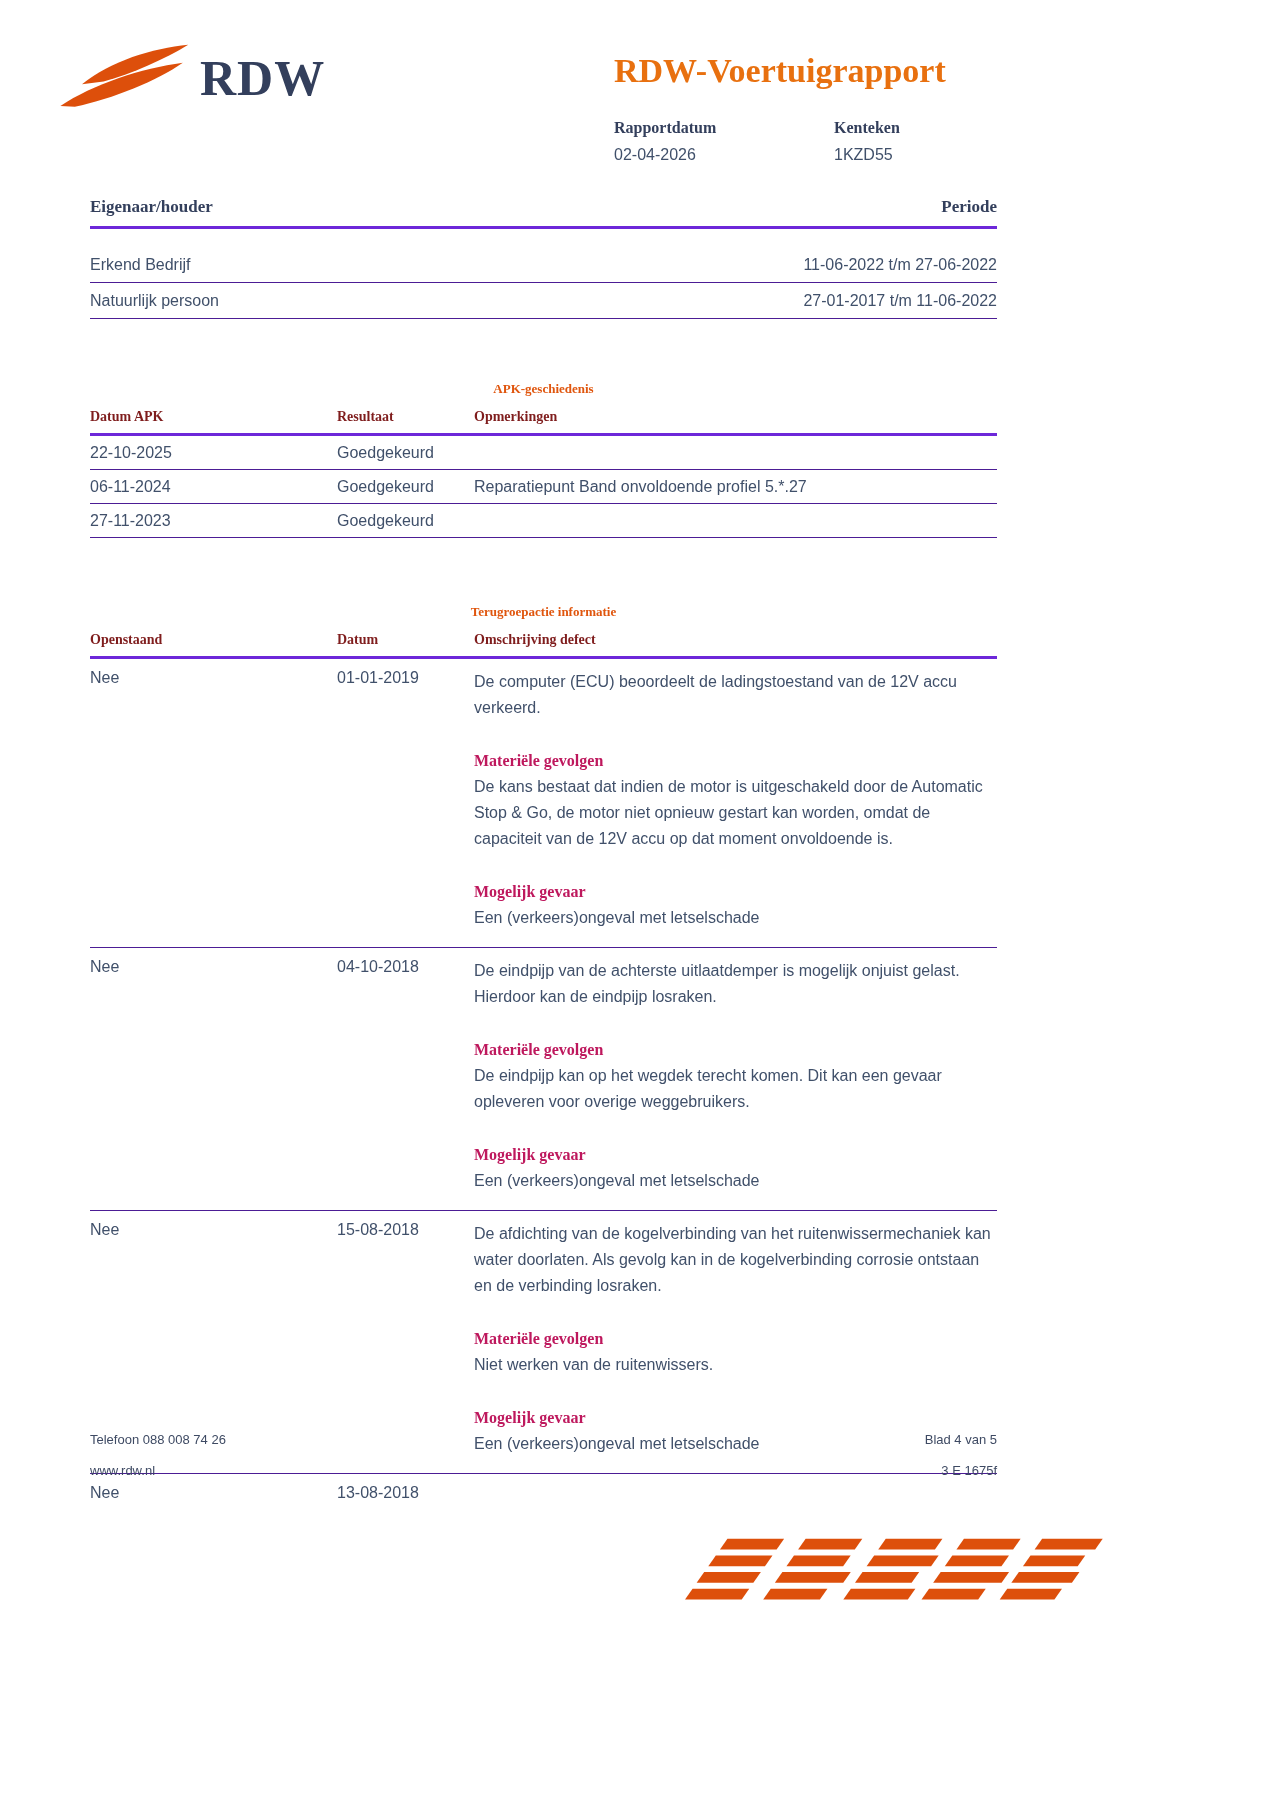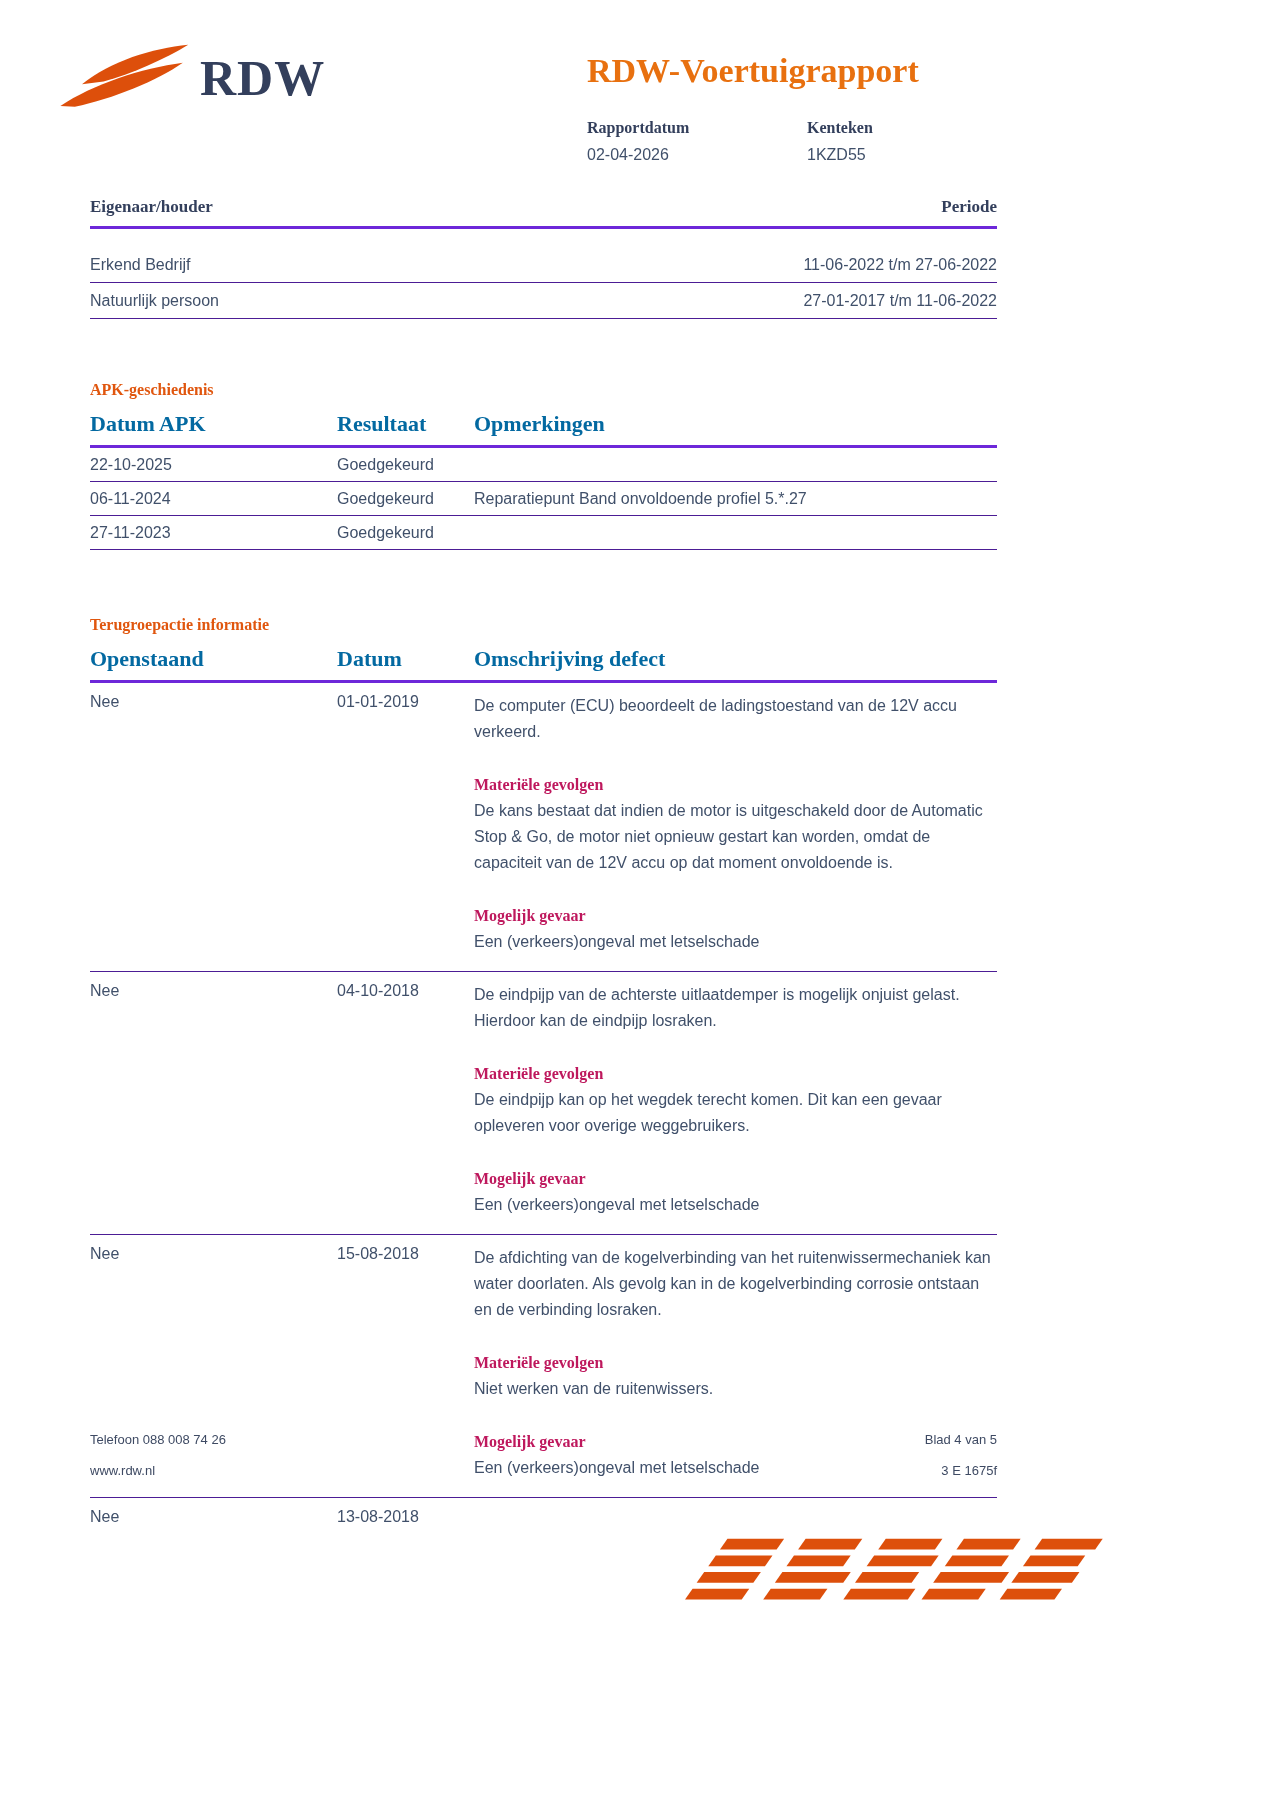--- a/index.html
+++ b/index.html
@@ -24,21 +24,21 @@
   .logo-mark { width: 135px; height: 72px; }
   .logo-text {
     font-family: "Liberation Serif", serif;
     font-weight: 700;
     font-size: 50px;
     color: #333f5c;
     letter-spacing: 1px;
     margin-left: 10px;
     line-height: 1;
   }
-  .title-block { position: absolute; left: 587px; top: 52px; width: 390px; }
+  .title-block { position: absolute; left: 614px; top: 52px; width: 390px; }
   .doc-title {
     font-family: "Liberation Serif", serif;
     font-weight: 700;
     font-size: 34px;
     color: #e8700f;
     line-height: 1.1;
     white-space: nowrap;
   }
   .meta { display: flex; margin-top: 30px; justify-content: space-between; }
   .meta-col { width: 170px; }
@@ -53,22 +53,23 @@
   
   .serif-bold {
     font-family: "Liberation Serif", serif;
     font-weight: 700;
     color: #333f5c;
     font-size: 17px;
   }
   .orange-heading {
     font-family: "Liberation Serif", serif;
     font-weight: 700;
-    font-size: 16px;
+    font-size: 13px;
     color: #e0560e;
+    text-align: center;
   }
   .orange-rule-bottom { border-bottom: 3px solid #6d28d9; }
   .light-rule-bottom { border-bottom: 1px solid #4c1d95; }
 
   
   .owner-head {
     display: flex;
     justify-content: space-between;
     padding-bottom: 9px;
   }
@@ -79,22 +80,22 @@
     padding: 9px 0 8px;
     font-size: 16px;
   }
 
   
   .tbl-grid { display: grid; grid-template-columns: 247px 137px 1fr; }
   .tbl-head { padding-bottom: 8px; margin-top: 12px; }
   .tbl-head .cell {
     font-family: "Liberation Serif", serif;
     font-weight: 700;
-    font-size: 22px;
-    color: #0369a1;
+    font-size: 14px;
+    color: #7f1d1d;
   }
   .tbl-row { padding: 8px 0 7px; font-size: 16px; }
 
   .apk-section { margin-top: 62px; }
   .recall-section { margin-top: 66px; }
 
   .recall-row { padding: 10px 0 16px; align-items: start; }
   .recall-row.no-border { border-bottom: none; }
   .desc-cell { line-height: 26px; padding-right: 6px; }
   .desc-cell p { margin: 0; }

